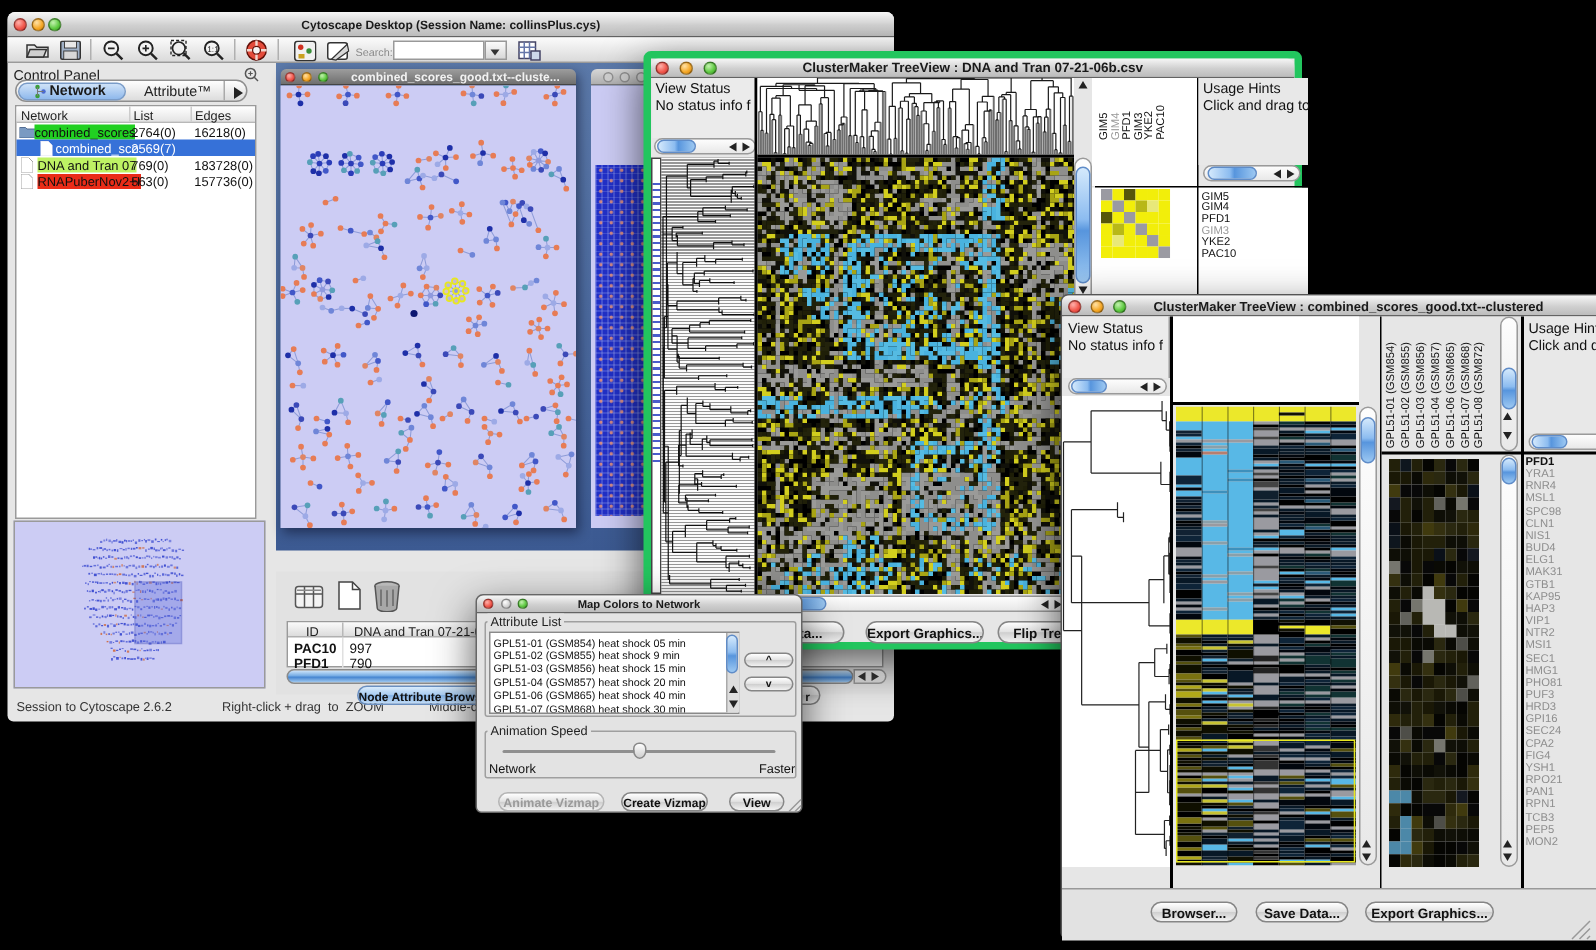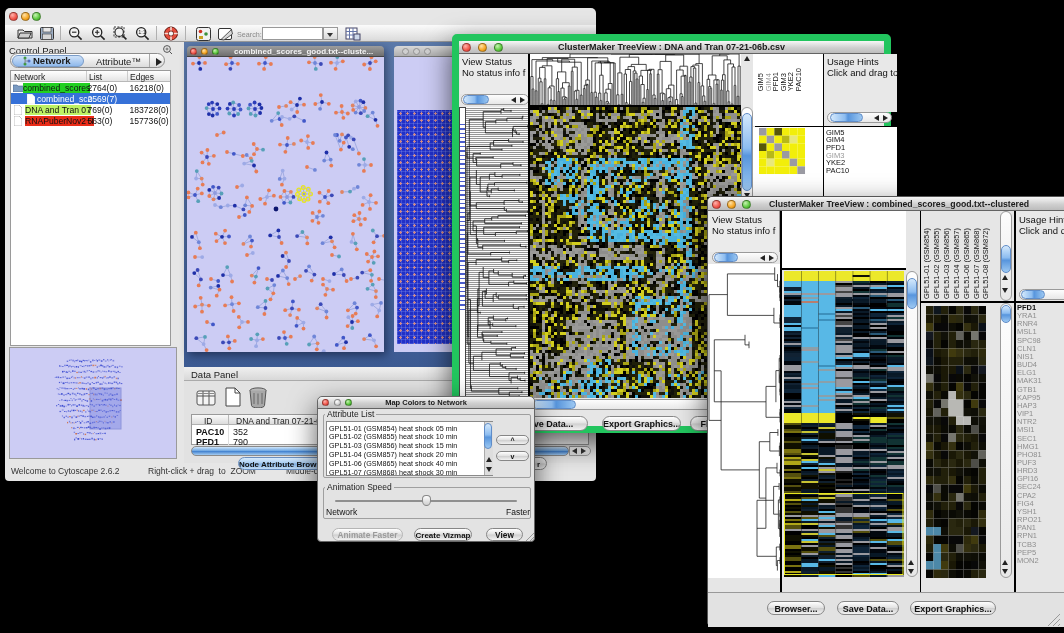--- a/index.html
+++ b/index.html
@@ -22,20 +22,21 @@
   background:linear-gradient(#fff,#e2e2e2 48%,#cfcfcf 52%,#f2f2f2);font-weight:bold}
 .gbx{position:absolute;border:1px solid #9f9f9f;border-radius:2px}
 .gbl{position:absolute;font-size:8.5px;color:#222;background:#e3e3e3;padding:0 2px;white-space:nowrap}
 .blk{position:absolute;background:#000}
 .vlabel{writing-mode:vertical-rl;transform:rotate(180deg);font-size:7.5px;color:#111;
   white-space:nowrap;position:absolute;letter-spacing:0px}
 .glabel{font-size:7.5px;line-height:8.16px;color:#8e8e8e;white-space:pre}
 .txt{position:absolute;white-space:nowrap}
 </style></head><body>
 <div class="win" style="left:5px;top:8px;width:591px;height:473px;background:#e6e6e6">
+    <div class="tbar" style="height:17px;font-size:8px;font-weight:bold;line-height:17px">Cytoscape Desktop (Session Name: collinsPlus.cys)</div>
     <div class="tl tlr" style="left:4.0px;top:4px"></div>
     <div class="tl tly" style="left:15.5px;top:4px"></div>
     <div class="tl tlg" style="left:27.0px;top:4px"></div>
     <div class="abs" style="left:0;top:17px;width:591px;height:17px;background:linear-gradient(#fbfbfb,#dadada);border-bottom:1px solid #9a9a9a"></div>
     <svg class="abs" style="left:12px;top:19px" width="17" height="13">
       <path d="M1 3h5l1.5 1.5H15V11H1z" fill="#e6e6e6" stroke="#333"></path>
       <path d="M3 6h11l-2 5H1z" fill="#cfcfcf" stroke="#333"></path>
     </svg>
     <svg class="abs" style="left:35px;top:19px" width="14" height="13">
       <rect x="0.5" y="0.5" width="13" height="12" rx="1" fill="#9fb0c6" stroke="#333"></rect>
@@ -601,21 +602,21 @@
         <rect x="78.9" y="90.7" width="1.7" height="1.2" fill="#3a4ad0" opacity="0.74"></rect>
         <rect x="81.3" y="89.7" width="1.6" height="1.7" fill="#3a4ad0" opacity="0.72"></rect>
         <rect x="83.7" y="90.6" width="1.2" height="1.8" fill="#3a4ad0" opacity="0.91"></rect>
         <rect x="85.2" y="91.0" width="1.3" height="1.4" fill="#d06a40" opacity="0.72"></rect>
         <rect x="86.8" y="90.4" width="0.7" height="0.9" fill="#3a4ad0" opacity="0.68"></rect>
         <rect x="87.8" y="90.3" width="1.2" height="1.7" fill="#3a4ad0" opacity="0.89"></rect>
         <rect x="89.5" y="90.3" width="1.7" height="0.9" fill="#3a4ad0" opacity="0.61"></rect>
         <rect x="91.5" y="90.6" width="1.5" height="1.1" fill="#3a4ad0" opacity="0.81"></rect>
         <rect x="80" y="40" width="31" height="41" fill="#6472dc" opacity="0.38" stroke="#2d3cb4" stroke-width="1"></rect>
       </svg></div>
-    <div class="txt" style="left:6px;top:458px;font-size:8.5px;color:#333">Welcome to Cytoscape 2.6.2</div>
+    <div class="txt" style="left:6px;top:458px;font-size:8.5px;color:#333">Session to Cytoscape 2.6.2</div>
     <div class="txt" style="left:143px;top:458px;font-size:8.5px;color:#333">Right-click + drag&nbsp; to&nbsp; ZOOM</div>
     <div class="txt" style="left:281px;top:458px;font-size:8.5px;color:#333">Middle-click</div>
     <div class="abs" style="left:179px;top:34px;width:412px;height:325px;background:linear-gradient(#5b79a9,#3c5a92)"></div>
     <div class="abs" style="left:182px;top:38px;width:197px;height:306px;border-radius:4px 4px 0 0;box-shadow:2px 3px 8px rgba(0,0,20,.45)">
       <div class="abs" style="left:0;top:0;width:197px;height:11px;background:linear-gradient(#9d9d9d,#6f6f6f);border-radius:4px 4px 0 0;border-bottom:1px solid #444">
         <span class="txt" style="left:47px;top:1px;font-size:8px;font-weight:bold;color:#f2f2f2">combined_scores_good.txt--cluste...</span>
       </div>
       <div class="tl tlr" style="left:3px;top:2px;width:7px;height:7px"></div>
       <div class="tl tly" style="left:14px;top:2px;width:7px;height:7px"></div>
       <div class="tl tlg" style="left:25px;top:2px;width:7px;height:7px"></div>
@@ -1051,23 +1052,20 @@
     <div class="abs" style="left:389px;top:38px;width:202px;height:306px;border-radius:4px 4px 0 0;overflow:hidden">
       <div class="abs" style="left:0;top:0;width:202px;height:11px;background:linear-gradient(#d8d8d8,#b0b0b0);border-bottom:1px solid #777">
         <div class="abs" style="left:8px;top:2px;width:7px;height:7px;border-radius:50%;border:1px solid #909090;background:#cfcfcf"></div>
         <div class="abs" style="left:19px;top:2px;width:7px;height:7px;border-radius:50%;border:1px solid #909090;background:#cfcfcf"></div>
         <div class="abs" style="left:30px;top:2px;width:7px;height:7px;border-radius:50%;border:1px solid #909090;background:#cfcfcf"></div>
       </div>
       <div class="abs" style="left:0;top:11px;width:202px;height:295px;background:#ccccf4">
         <div class="abs" style="left:3px;top:53px;width:199px;height:234px;background:#1b2ac6;background-image:radial-gradient(circle,rgba(236,148,118,.85) 1px,transparent 1.4px),repeating-linear-gradient(90deg,rgba(190,200,255,.22) 0 1px,transparent 1px 4px),repeating-linear-gradient(0deg,rgba(190,200,255,.2) 0 1px,transparent 1px 4px);background-size:7px 7px,auto,auto;opacity:.96"></div>
       </div>
     </div>
-    <div class="abs" style="left:179px;top:359px;width:412px;height:14px;background:linear-gradient(#f0f0f0,#d8d8d8);border-bottom:1px solid #aaa">
-      <span class="txt" style="left:7px;top:2px;font-size:9.5px;color:#222">Data Panel</span>
-    </div>
     <div class="abs" style="left:179px;top:373px;width:412px;height:82px;background:#e2e2e2">
       <svg class="abs" style="left:12px;top:7px" width="22" height="20">
         <rect x="1" y="3" width="18" height="14" rx="2" fill="#f4f4f4" stroke="#555"></rect>
         <path d="M1 8h18M7 3v14M13 3v14" stroke="#555"></path>
         <path d="M2 5.5h16" stroke="#888"></path>
       </svg>
       <svg class="abs" style="left:40px;top:6px" width="18" height="21">
         <path d="M2 1h9l5 5v13H2z" fill="#fff" stroke="#444"></path>
         <path d="M11 1v5h5" fill="none" stroke="#444"></path>
       </svg>
@@ -1076,34 +1074,34 @@
         <path d="M2 4.5 3.5 19.5a6.5 2.4 0 0 0 13 0L18 4.5" fill="#a8a8a8" stroke="#555"></path>
         <path d="M6 7v11M10 7.5v11M14 7v11" stroke="#666"></path>
       </svg>
       <div class="abs" style="left:7px;top:33px;width:398px;height:31px;background:#fff;border:1px solid #9a9a9a">
         <div class="abs" style="left:0;top:0;width:396px;height:10px;background:linear-gradient(#fafafa,#dcdcdc);border-bottom:1px solid #b0b0b0">
           <span class="txt" style="left:12px;top:0.5px;font-size:8.5px;color:#222">ID</span>
           <span class="txt" style="left:44px;top:0.5px;font-size:8.5px;color:#222">DNA and Tran 07-21-06b</span>
           <div class="abs" style="left:36px;top:0;width:1px;height:10px;background:#b8b8b8"></div>
         </div>
         <div class="txt" style="left:4px;top:12px;font-size:9px;font-weight:bold;color:#111">PAC10</div>
-        <div class="txt" style="left:41px;top:12px;font-size:9px;color:#111">352</div>
+        <div class="txt" style="left:41px;top:12px;font-size:9px;color:#111">997</div>
         <div class="txt" style="left:4px;top:22px;font-size:9px;font-weight:bold;color:#111">PFD1</div>
         <div class="txt" style="left:41px;top:22px;font-size:9px;color:#111">790</div>
         <div class="abs" style="left:36px;top:10px;width:1px;height:21px;background:#e0e0e0"></div>
       </div>
       <div class="abs" style="left:7px;top:65px;width:378px;height:10px;border:1px solid #8a8a8a;border-radius:5px;background:linear-gradient(#cfe5fa,#74abe4 45%,#4584d0 55%,#a5cdf2)"></div>
       <div class="abs" style="left:385px;top:65px;width:22px;height:10px;border:1px solid #9a9a9a;border-radius:0 5px 5px 0;background:linear-gradient(#fdfdfd,#e0e0e0)"></div>
       <div class="arl" style="left:388px;top:67px;border-width:3px 5px 3px 0;border-color:transparent #333 transparent transparent"></div>
       <div class="arl" style="left:397px;top:67px;border-width:3px 0 3px 5px;border-color:transparent transparent transparent #333"></div>
       <div class="btn" style="left:54px;top:76px;width:86px;height:13px;font-size:8px;line-height:13px;background:linear-gradient(#d8ebfc,#a9cdf2 48%,#84b4e8 52%,#c2dcf6);border-color:#6a8fc0">Node Attribute Browser</div>
       <div class="btn" style="left:145px;top:76px;width:218px;height:13px;font-size:8px;line-height:13px;color:#222;text-align:right;padding-right:6px">r</div>
     </div>
   </div>
-<div class="win" style="left:452px;top:34px;width:439px;height:399px;background:#e6e6e6;border:7px solid #22c55e">
+<div class="win" style="left:429px;top:34px;width:439px;height:399px;background:#e6e6e6;border:5px solid #22c55e">
     <div class="tbar" style="height:13px;font-size:9px;font-weight:bold;line-height:13px">ClusterMaker TreeView : DNA and Tran 07-21-06b.csv</div>
     <div class="tl tlr" style="left:3px;top:2px"></div>
     <div class="tl tly" style="left:19px;top:2px"></div>
     <div class="tl tlg" style="left:35px;top:2px"></div>
     <div class="abs" style="left:1px;top:13px;width:73px;height:40px;background:#ebebeb;border-right:1px solid #9a9a9a">
       <div class="txt" style="left:2px;top:2px;font-size:9.5px;color:#111">View Status</div>
       <div class="txt" style="left:2px;top:13px;font-size:9.5px;color:#111">No status info f</div>
     </div>
     <div class="sbt" style="left:2px;top:53px;width:68px;height:11px"></div>
     <div class="sthv" style="left:4px;top:54px;width:26px;height:9px"></div>
@@ -1586,36 +1584,36 @@
   </div>
 <div class="win" style="left:317px;top:396px;width:218px;height:146px;background:#e3e3e3;border:1px solid #666;z-index:50">
     <div class="tbar" style="height:12px;font-size:7.5px;font-weight:bold;line-height:12px">Map Colors to Network</div>
     <div class="tl tlr" style="left:4px;top:2px;width:7px;height:7px"></div>
     <div class="tl tlx" style="left:15.5px;top:2px;width:7px;height:7px"></div>
     <div class="tl tlg" style="left:27px;top:2px;width:7px;height:7px"></div>
     <div class="gbx" style="left:5px;top:17px;width:208px;height:64px"></div>
     <div class="gbl" style="left:7px;top:12px">Attribute List</div>
     <div class="abs" style="left:8px;top:24px;width:167px;height:55px;background:#fff;border:1px solid #8a8a8a;overflow:hidden">
       <div class="txt" style="left:2px;top:1.5px;font-size:7.2px;color:#111">GPL51-01 (GSM854) heat shock 05 min</div>
-      <div class="txt" style="left:2px;top:10.4px;font-size:7.2px;color:#111">GPL51-02 (GSM855) heat shock 10 min</div>
+      <div class="txt" style="left:2px;top:10.4px;font-size:7.2px;color:#111">GPL51-02 (GSM855) heat shock 9 min</div>
       <div class="txt" style="left:2px;top:19.3px;font-size:7.2px;color:#111">GPL51-03 (GSM856) heat shock 15 min</div>
       <div class="txt" style="left:2px;top:28.200000000000003px;font-size:7.2px;color:#111">GPL51-04 (GSM857) heat shock 20 min</div>
       <div class="txt" style="left:2px;top:37.1px;font-size:7.2px;color:#111">GPL51-06 (GSM865) heat shock 40 min</div>
       <div class="txt" style="left:2px;top:46.0px;font-size:7.2px;color:#111">GPL51-07 (GSM868) heat shock 30 min</div>
     </div>
     <div class="abs" style="left:165.5px;top:25px;width:9px;height:53px;background:#ddd;border-left:1px solid #aaa"></div>
     <div class="sth" style="left:166px;top:26px;width:8px;height:26px;border-radius:4px"></div>
     <div class="arl" style="left:167.5px;top:60px;border-width:0 3.5px 5px 3.5px;border-color:transparent transparent #222 transparent"></div>
     <div class="arl" style="left:167.5px;top:70px;border-width:5px 3.5px 0 3.5px;border-color:#222 transparent transparent transparent"></div>
     <div class="btn" style="left:178px;top:38px;width:33px;height:10px;font-size:7px;line-height:10px;border-radius:5px">^</div>
     <div class="btn" style="left:178px;top:54px;width:33px;height:10px;font-size:7px;line-height:10px;border-radius:5px">v</div>
     <div class="gbx" style="left:5px;top:90px;width:208px;height:32px"></div>
     <div class="gbl" style="left:7px;top:85px">Animation Speed</div>
     <div class="abs" style="left:17px;top:103px;width:182px;height:1.6px;background:#8f8f8f;border-radius:1px"></div>
     <div class="abs" style="left:104px;top:98px;width:9px;height:11px;background:linear-gradient(#fdfdfd,#cfcfcf);border:1px solid #888;border-radius:4px 4px 50% 50%"></div>
     <div class="txt" style="left:8px;top:110px;font-size:8.5px;color:#111">Network</div>
     <div class="txt" style="left:188px;top:110px;font-size:8.5px;color:#111">Faster</div>
-    <div class="btn" style="left:14px;top:131px;width:71px;height:13px;font-size:8.3px;line-height:13px;color:#9a9a9a;border-color:#b5b5b5">Animate Faster</div>
+    <div class="btn" style="left:14px;top:131px;width:71px;height:13px;font-size:8.3px;line-height:13px;color:#9a9a9a;border-color:#b5b5b5">Animate Vizmap</div>
     <div class="btn" style="left:96px;top:131px;width:58px;height:13px;font-size:8px;line-height:13px">Create Vizmap</div>
     <div class="btn" style="left:168px;top:131px;width:37px;height:13px;font-size:8.3px;line-height:13px">View</div>
     <svg class="abs" style="left:207px;top:135px" width="10" height="10">
       <path d="M9 1 1 9M9 5 5 9" stroke="#999"></path>
     </svg>
   </div>
 </body></html>

